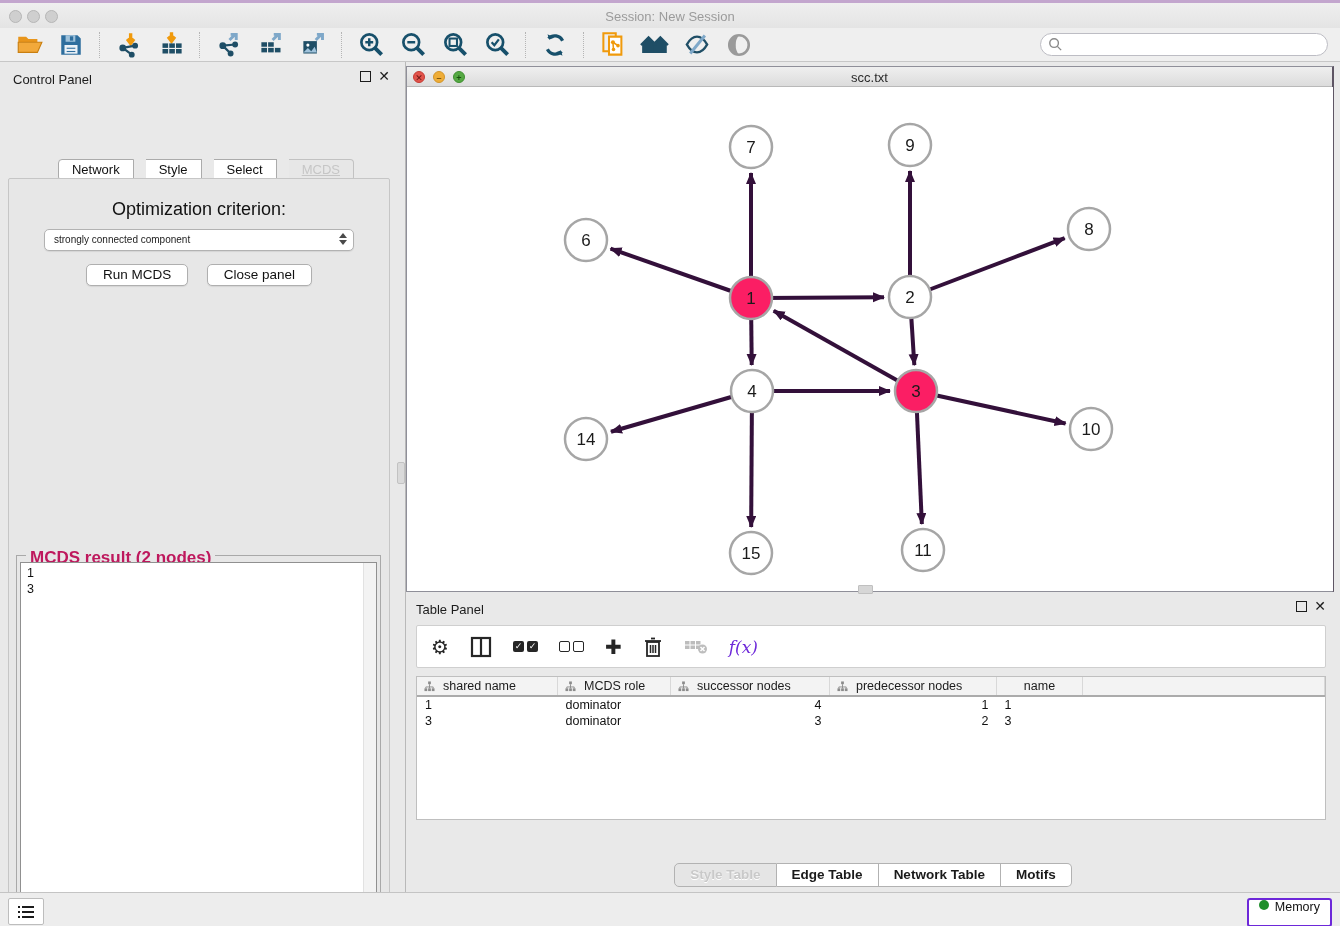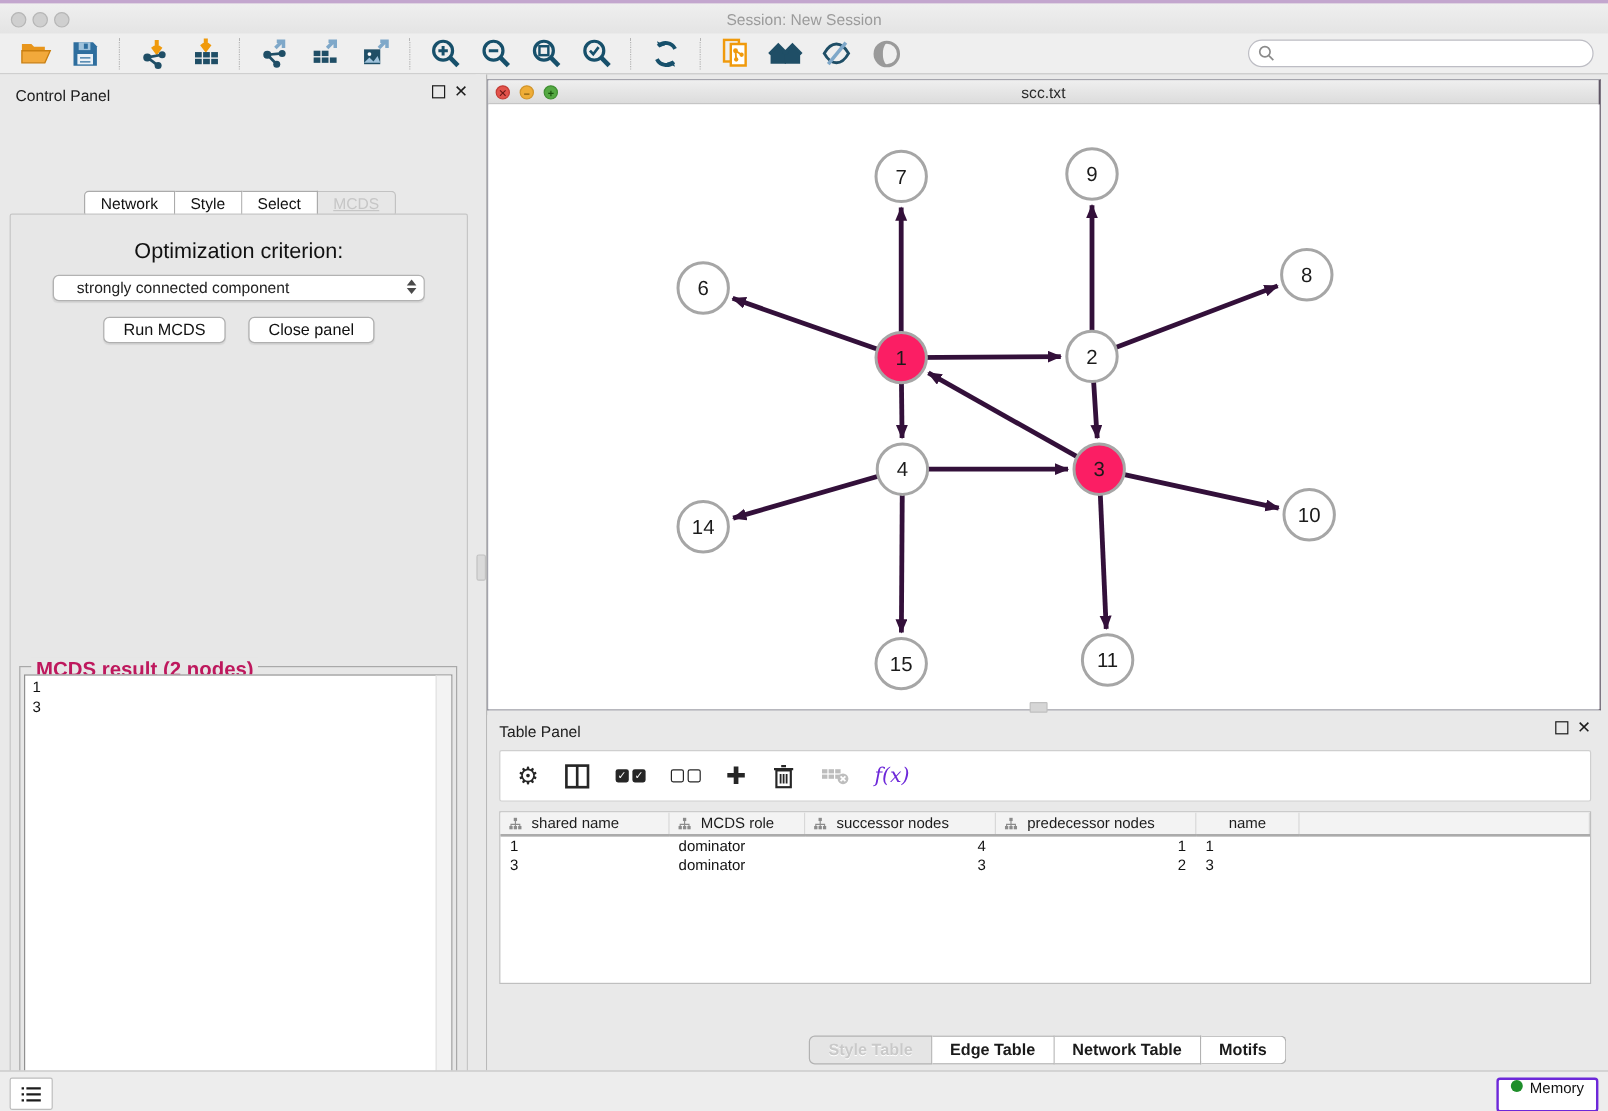--- a/index.html
+++ b/index.html
@@ -22,27 +22,27 @@
   .search-wrap{margin-left:auto;margin-right:12px;width:288px;height:23px;border:1px solid #BDBDC4;border-radius:12px;background:#fff;display:flex;align-items:center;padding-left:7px;box-sizing:border-box;}
   .search-wrap input{border:none;outline:none;flex:1;font-size:12px;background:transparent;margin-left:5px;height:18px;}
   
   .control-panel{position:absolute;left:0;top:62px;width:400px;height:830px;background:#E9E9E9;}
   .panel-head{position:absolute;left:0;top:8px;width:100%;height:20px;}
   .panel-title{position:absolute;left:13px;top:2px;font-size:13px;color:#1c1c1c;}
   .panel-icons{position:absolute;right:10px;top:1px;display:flex;gap:7px;align-items:center;}
   .ic-max{width:11px;height:11px;border:1.6px solid #1c1c1c;box-sizing:border-box;display:inline-block;}
   .ic-close{font-size:14px;font-weight:bold;color:#1c1c1c;line-height:11px;}
   .cp-tabs{position:absolute;left:0;top:97px;width:100%;text-align:center;font-size:13px;}
-  .cp-tabs .tab{display:inline-block;background:#fff;border:1px solid #ABABAB;border-left:none;padding:2px 13px 3px;color:#111;}
+  .cp-tabs .tab{display:inline-block;background:#fff;border:1px solid #ABABAB;border-left:none;padding:2px 13px 3px;color:#111;margin-left:12px;}
   .cp-tabs .tab:first-child{border-left:1px solid #ABABAB;border-radius:4px 0 0 4px;}
   .cp-tabs .tab:last-child{border-radius:0 4px 4px 0;}
   .cp-tabs .tab.selected{background:#E7E7E7;color:#C6C6C6;border-color:#C2C2C2;text-decoration:underline;}
   .cp-body{position:absolute;left:8px;top:116px;width:382px;height:762px;background:#E7E7E7;border:1px solid #C6C6C6;border-radius:2px;box-sizing:border-box;}
   .opt-label{margin-top:20px;text-align:center;font-size:18px;color:#111;}
-  .select-box{position:relative;margin:9px auto 0;width:310px;height:22px;background:#fff;border:1px solid #B2B2B2;border-radius:5px;box-sizing:border-box;font-size:13px;line-height:20px;padding-left:19px;box-shadow:0 1px 1px rgba(0,0,0,.08);}
+  .select-box{position:relative;margin:9px auto 0;width:310px;height:22px;background:#fff;border:1px solid #B2B2B2;border-radius:5px;box-sizing:border-box;font-size:10px;line-height:20px;padding-left:9px;box-shadow:0 1px 1px rgba(0,0,0,.08);}
   .spin{position:absolute;right:6px;top:3px;display:flex;flex-direction:column;gap:2px;}
   .spin i{width:0;height:0;border-left:4px solid transparent;border-right:4px solid transparent;display:block;}
   .spin .up{border-bottom:5px solid #4a4a4a;}
   .spin .dn{border-top:5px solid #4a4a4a;}
   .btn-row{margin-top:13px;text-align:center;}
   .pbtn{display:inline-block;background:#fff;border:1px solid #AFAFAF;border-radius:5px;font-size:13.5px;padding:2px 16px 3px;margin:0 7px;color:#111;box-shadow:0 1px 1px rgba(0,0,0,.08);}
   .result-group{position:absolute;left:7px;right:8px;top:376px;bottom:9px;border:1px solid #A9A9A9;}
   .result-legend{position:absolute;left:9px;top:-8px;background:#E7E7E7;padding:0 4px;font-size:17px;color:#be185d;font-weight:bold;}
   .result-area{position:absolute;left:3px;right:3px;top:6px;bottom:3px;background:#fff;border:1px solid #909090;font-size:12.5px;line-height:16px;padding:2px 0 0 6px;white-space:pre;color:#111;}
   .result-scroll{position:absolute;right:4px;top:7px;bottom:4px;width:12px;background:#F3F3F3;border-left:1px solid #E2E2E2;}

